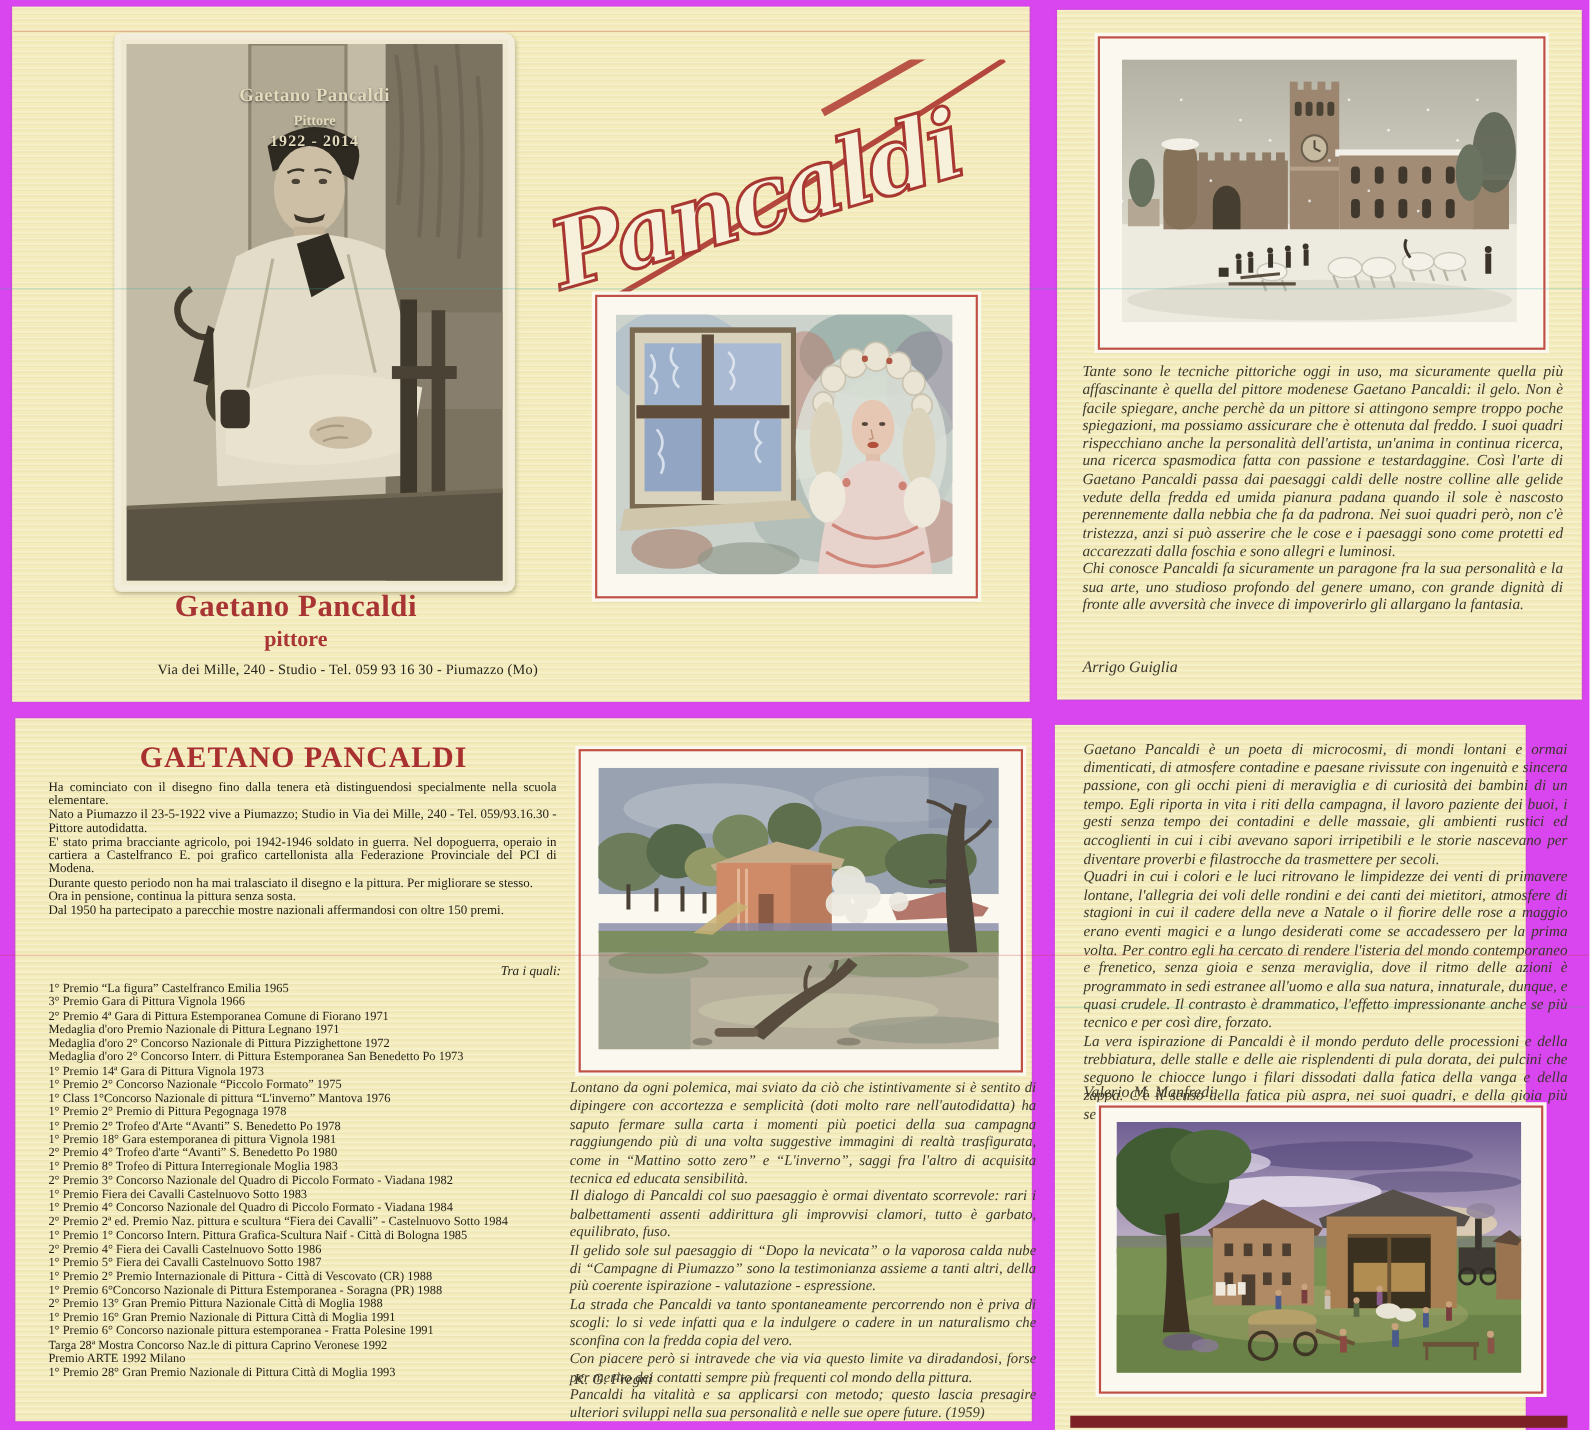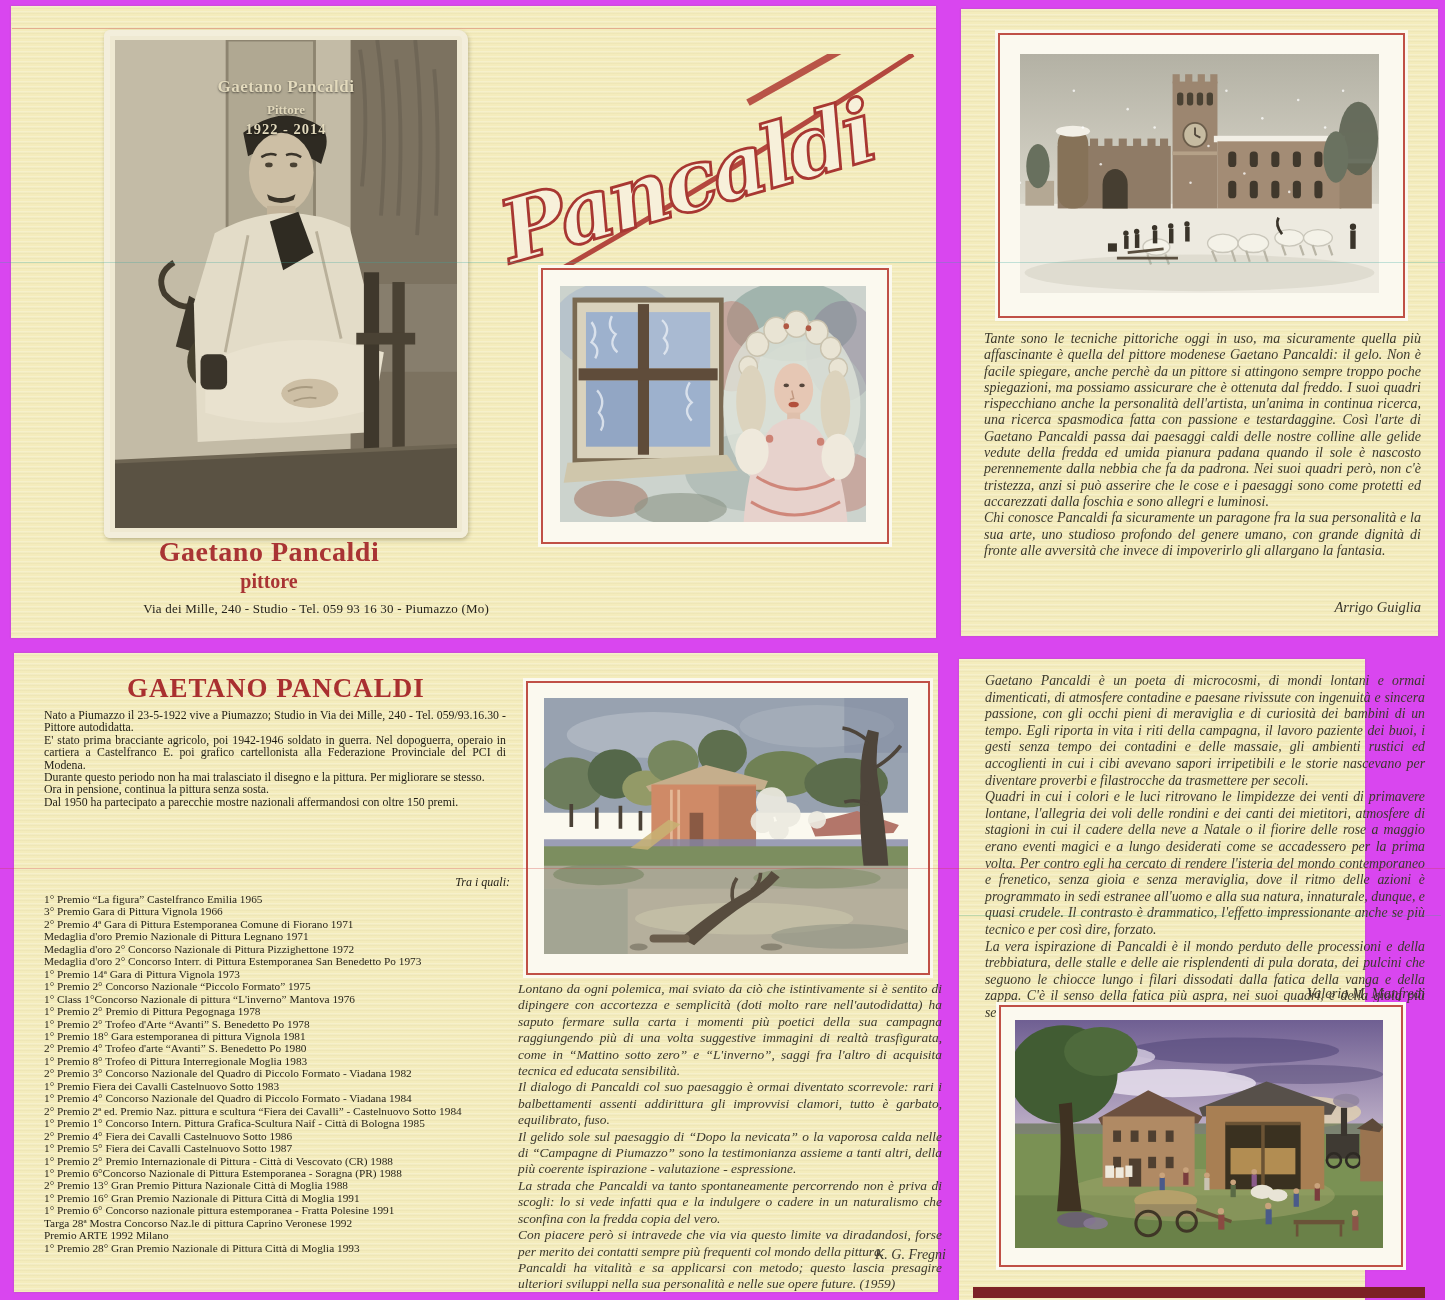--- a/index.html
+++ b/index.html
@@ -20,21 +20,21 @@
   .cap3{font-size:14.5px;font-weight:bold;letter-spacing:1px;}
   .frame{position:absolute;background:#fbf9ef;border:2px solid #c05046;box-shadow:0 0 0 3px #fbf9ef,0 1px 3px rgba(120,100,60,.4);}
   .frame>svg{position:absolute;}
   .name-block{position:absolute;text-align:center;}
   .artist-name{font-size:28px;font-weight:bold;color:#a93434;letter-spacing:.5px;}
   .artist-role{font-size:20px;font-weight:bold;color:#a93434;margin-top:2px;}
   .artist-address{font-size:13px;color:#26231c;margin-top:8px;letter-spacing:.2px;text-align:right;}
   
   .essay{position:absolute;font-style:italic;color:#3b382c;text-align:justify;}
   .essay p{margin:0;}
-  .sig{position:absolute;font-style:italic;color:#3b382c;text-align:right;}
+  .sig{position:absolute;font-style:italic;color:#3b382c;text-align:left;}
   
   .bio-title{position:absolute;text-align:center;font-size:27px;font-weight:bold;color:#a93030;letter-spacing:1px;}
   .bio-text{position:absolute;font-size:11.8px;line-height:12.4px;color:#201d15;text-align:justify;}
   .bio-text p{margin:0;}
   .list-intro{position:absolute;font-style:italic;font-size:12px;color:#26231a;text-align:right;}
   .prize-list{position:absolute;font-size:11.3px;line-height:12.45px;color:#221f16;}
   .prize-list div{white-space:nowrap;}
   .sig-script{position:absolute;}
 </style>
 </head>
@@ -262,20 +262,21 @@
         <p>Chi conosce Pancaldi fa sicuramente un paragone fra la sua personalità e la sua arte, uno studioso profondo del genere umano, con grande dignità di fronte alle avversità che invece di impoverirlo gli allargano la fantasia.</p>
       </div>
     <div class="sig" style="left:23px;top:590px;width:437px;font-size:14.5px;">Arrigo Guiglia</div>
   </div>
 
   <div class="panel" style="left:14px;top:653px;width:924px;height:639px;">
 
     <div class="bio-title" style="left:28px;top:20px;width:468px;">GAETANO PANCALDI</div>
 
     <div class="bio-text" style="left:30px;top:56px;width:462px;">
+        <p>Ha cominciato con il disegno fino dalla tenera età distinguendosi specialmente nella scuola elementare.</p>
         <p>Nato a Piumazzo il 23-5-1922 vive a Piumazzo; Studio in Via dei Mille, 240 - Tel. 059/93.16.30 - Pittore autodidatta.</p>
         <p>E' stato prima bracciante agricolo, poi 1942-1946 soldato in guerra. Nel dopoguerra, operaio in cartiera a Castelfranco E. poi grafico cartellonista alla Federazione Provinciale del PCI di Modena.</p>
         <p>Durante questo periodo non ha mai tralasciato il disegno e la pittura. Per migliorare se stesso.</p>
         <p>Ora in pensione, continua la pittura senza sosta.</p>
         <p>Dal 1950 ha partecipato a parecchie mostre nazionali affermandosi con oltre 150 premi.</p>
       </div>
 
     <div class="list-intro" style="left:28px;top:222px;width:468px;">Tra i quali:</div>
 
     <div class="prize-list" style="left:30px;top:240px;width:468px;">
@@ -353,29 +354,29 @@
         <path d="M208,232 q-4,-16 4,-28 M228,218 q10,-8 10,-20" stroke="#574c3e" stroke-width="4" fill="none"></path>
         <rect x="116" y="268" width="44" height="9" rx="4.5" fill="#6a5d4c"></rect>
         <ellipse cx="104" cy="282" rx="10" ry="4" fill="#8a8574"></ellipse>
         <ellipse cx="250" cy="282" rx="12" ry="4" fill="#8a8574"></ellipse>
       </svg>
     </div>
 
     <div class="essay" style="left:504px;top:328px;width:424px;font-size:13.4px;line-height:16.4px;">
         <p>Lontano da ogni polemica, mai sviato da ciò che istintivamente si è sentito di dipingere con accortezza e semplicità (doti molto rare nell'autodidatta) ha saputo fermare sulla carta i momenti più poetici della sua campagna raggiungendo più di una volta suggestive immagini di realtà trasfigurata, come in “Mattino sotto zero” e “L'inverno”, saggi fra l'altro di acquisita tecnica ed educata sensibilità.</p>
         <p>Il dialogo di Pancaldi col suo paesaggio è ormai diventato scorrevole: rari i balbettamenti assenti addirittura gli improvvisi clamori, tutto è garbato, equilibrato, fuso.</p>
-        <p>Il gelido sole sul paesaggio di “Dopo la nevicata” o la vaporosa calda nelle di “Campagne di Piumazzo” sono la testimonianza assieme a tanti altri, della più coerente ispirazione - valutazione - espressione.</p>
+        <p>Il gelido sole sul paesaggio di “Dopo la nevicata” o la vaporosa calda nube di “Campagne di Piumazzo” sono la testimonianza assieme a tanti altri, della più coerente ispirazione - valutazione - espressione.</p>
         <p>La strada che Pancaldi va tanto spontaneamente percorrendo non è priva di scogli: lo si vede infatti qua e la indulgere o cadere in un naturalismo che sconfina con la fredda copia del vero.</p>
         <p>Con piacere però si intravede che via via questo limite va diradandosi, forse per merito dei contatti sempre più frequenti col mondo della pittura.</p>
         <p>Pancaldi ha vitalità e sa applicarsi con metodo; questo lascia presagire ulteriori sviluppi nella sua personalità e nelle sue opere future. (1959)</p>
       </div>
     <div class="sig" style="left:508px;top:594px;width:424px;font-size:14px;">K. G. Fregni</div>
   </div>
 
-  <div class="panel" style="left:959px;top:659px;width:406px;height:641px;">
+  <div class="panel" style="left:959px;top:659px;width:406px;height:641px;padding-left:22px;">
 
     <div class="essay" style="left:26px;top:14px;width:440px;font-size:13.8px;line-height:16.6px;">
         <p>Gaetano Pancaldi è un poeta di microcosmi, di mondi lontani e ormai dimenticati, di atmosfere contadine e paesane rivissute con ingenuità e sincera passione, con gli occhi pieni di meraviglia e di curiosità dei bambini di un tempo. Egli riporta in vita i riti della campagna, il lavoro paziente dei buoi, i gesti senza tempo dei contadini e delle massaie, gli ambienti rustici ed accoglienti in cui i cibi avevano sapori irripetibili e le storie nascevano per diventare proverbi e filastrocche da trasmettere per secoli.</p>
         <p>Quadri in cui i colori e le luci ritrovano le limpidezze dei venti di primavere lontane, l'allegria dei voli delle rondini e dei canti dei mietitori, atmosfere di stagioni in cui il cadere della neve a Natale o il fiorire delle rose a maggio erano eventi magici e a lungo desiderati come se accadessero per la prima volta. Per contro egli ha cercato di rendere l'isteria del mondo contemporaneo e frenetico, senza gioia e senza meraviglia, dove il ritmo delle azioni è programmato in sedi estranee all'uomo e alla sua natura, innaturale, dunque, e quasi crudele. Il contrasto è drammatico, l'effetto impressionante anche se più tecnico e per così dire, forzato.</p>
         <p>La vera ispirazione di Pancaldi è il mondo perduto delle processioni e della trebbiatura, delle stalle e delle aie risplendenti di pula dorata, dei pulcini che seguono le chiocce lungo i filari dissodati dalla fatica della vanga e della zappa. C'è il senso della fatica più aspra, nei suoi quadri, e della gioia più semplice e pura.</p>
       </div>
     <div class="sig" style="left:26px;top:326px;width:440px;font-size:14.5px;">Valerio M. Manfredi</div>
 
     <div class="frame" style="left:40px;top:346px;width:400px;height:258px;">
       <svg style="left:14px;top:13px;" width="368" height="228" viewBox="0 0 420 260" preserveAspectRatio="none">

